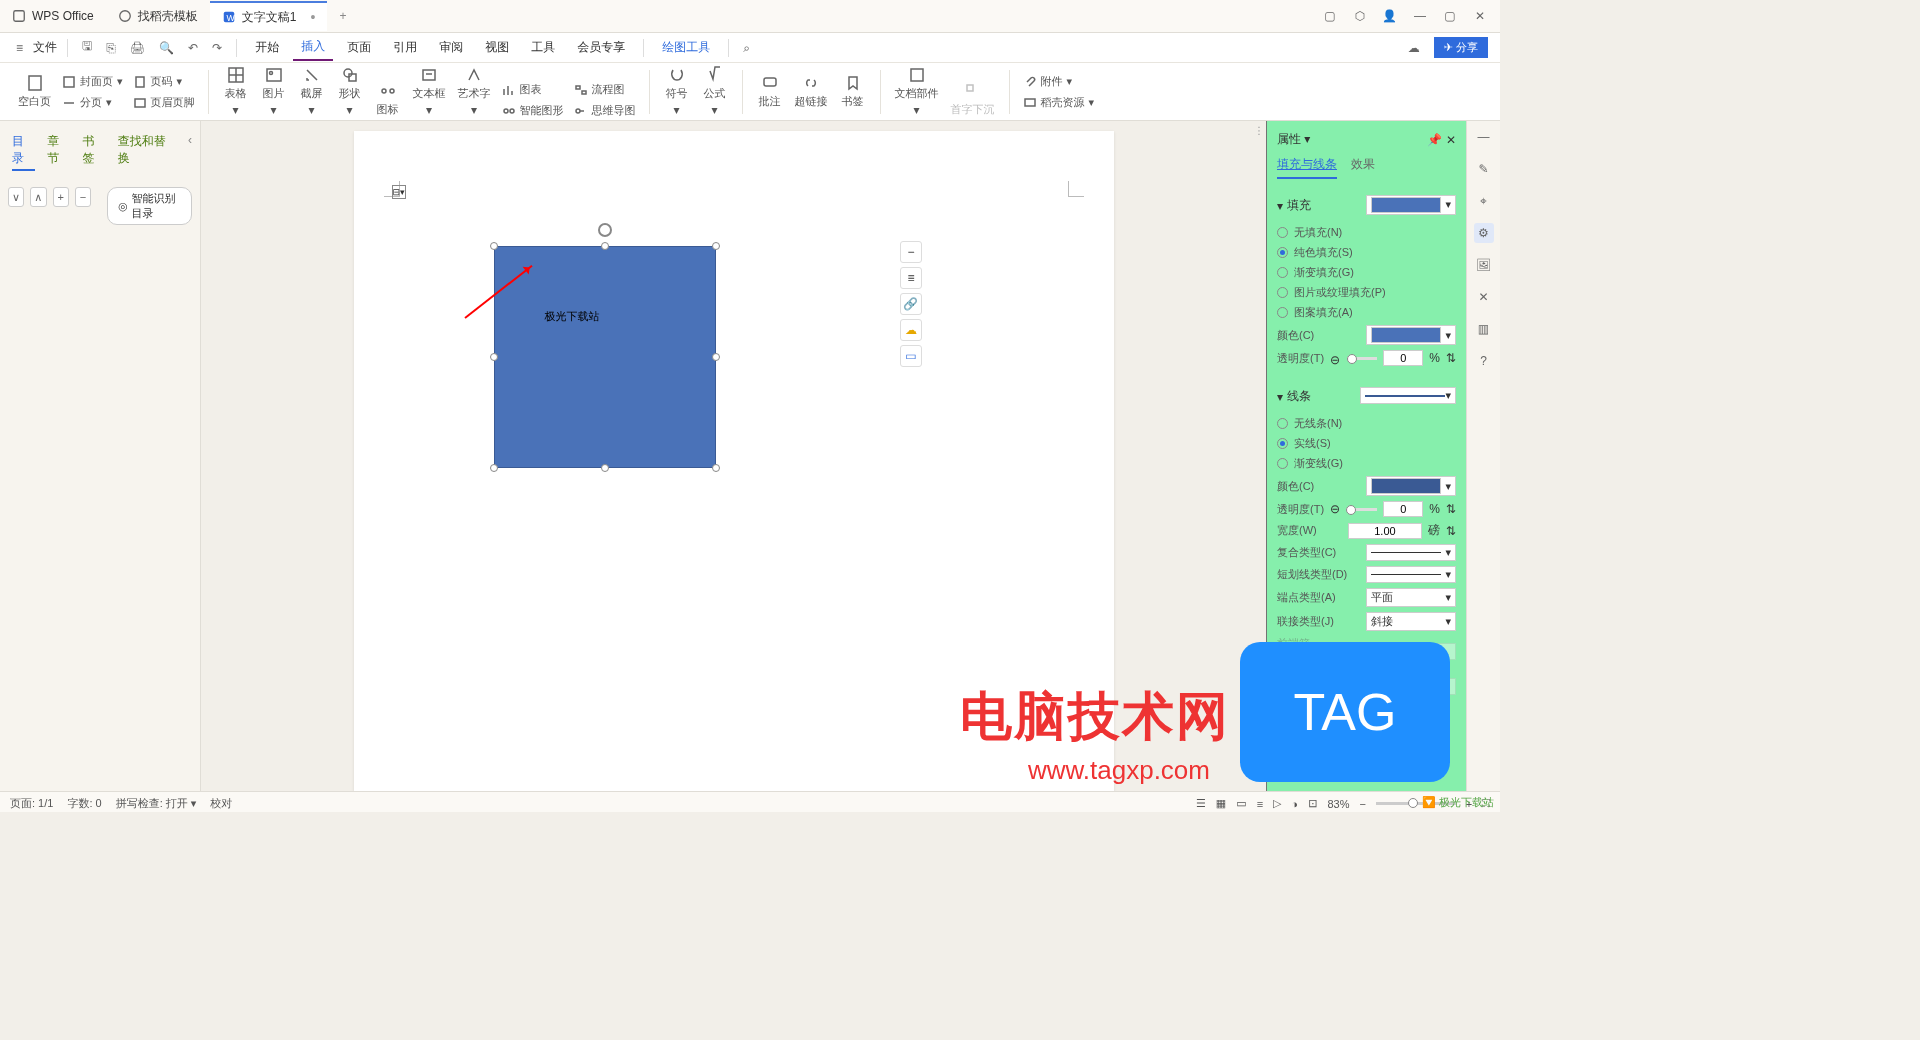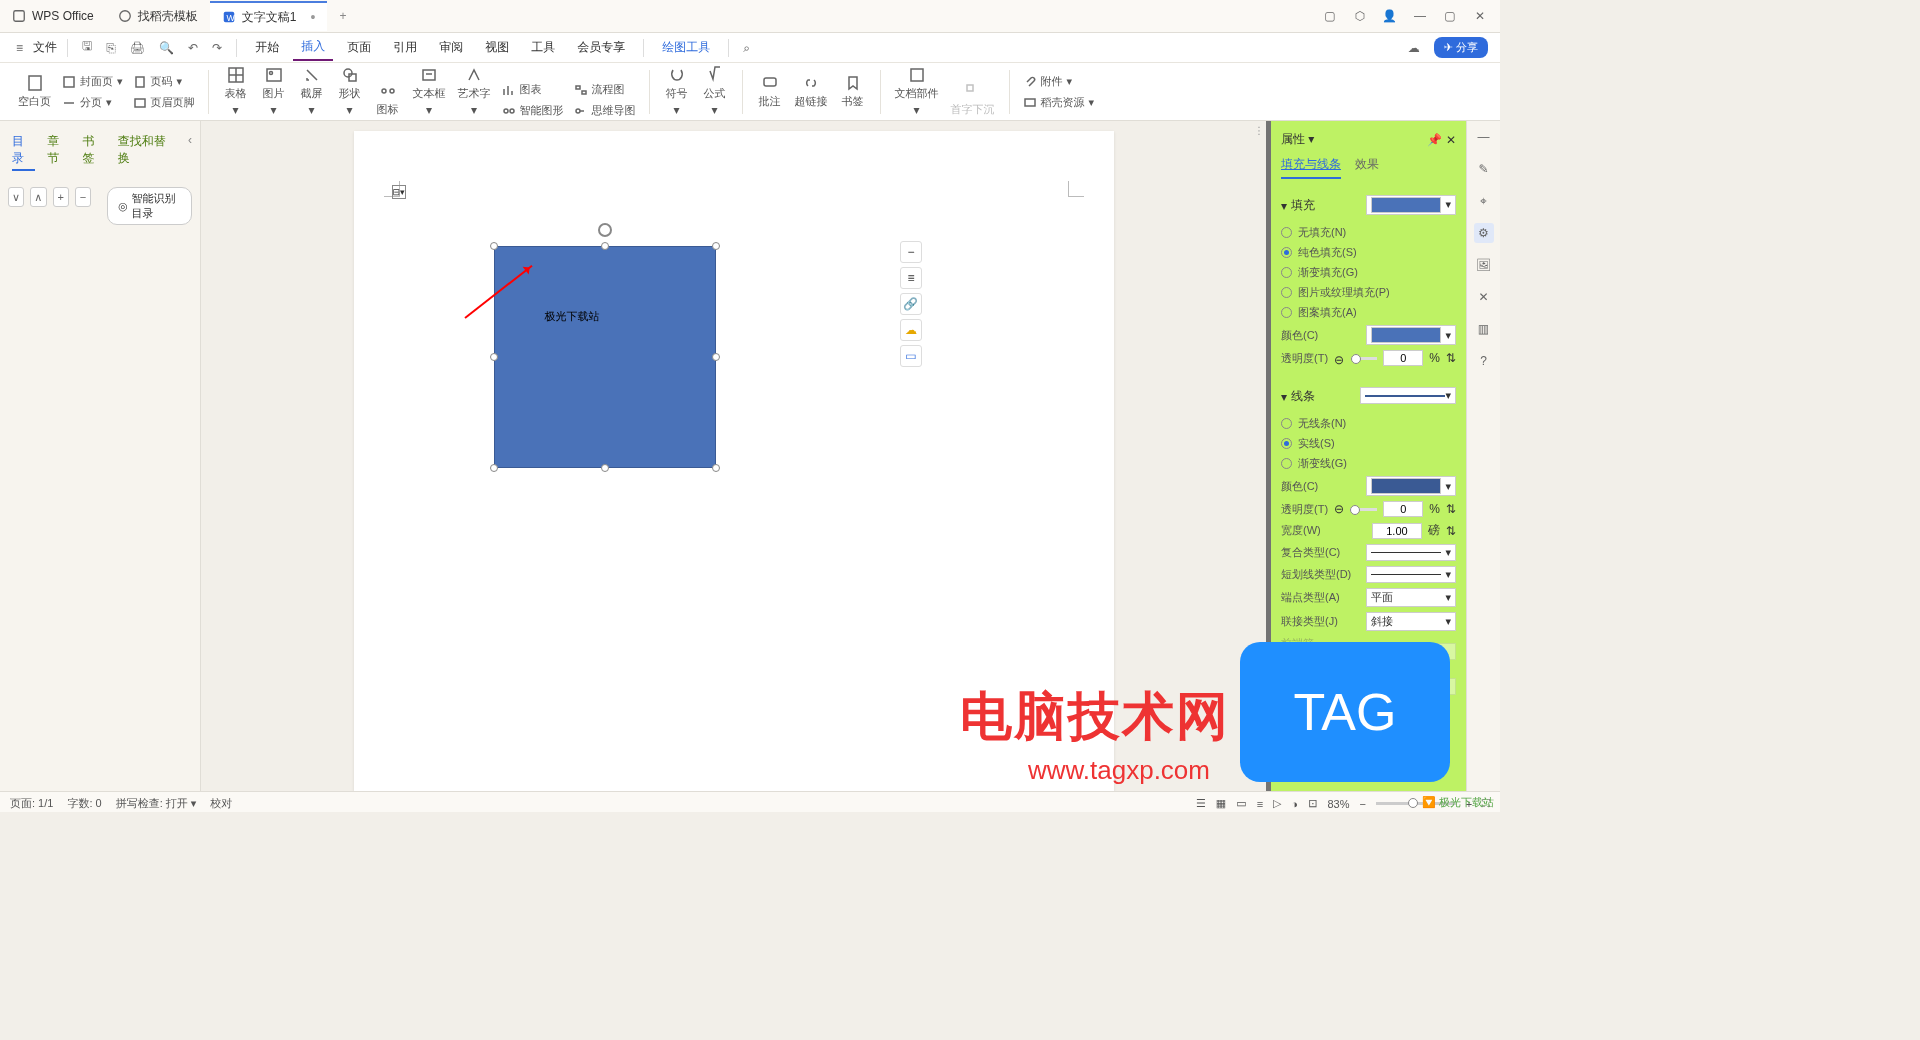--- a/index.html
+++ b/index.html
@@ -15,21 +15,21 @@
 .titlebar-right span { width: 16px; height: 16px; display: inline-flex; align-items: center; justify-content: center; color: #666; }
 
 
 .menubar { height: 30px; background: #fff; display: flex; align-items: center; padding: 0 12px; gap: 6px; border-bottom: 1px solid #e8e5de; }
 .menubar .file-btn { display: flex; align-items: center; gap: 4px; }
 .menubar .icon-btn { color: #666; padding: 2px 4px; }
 .menubar .sep { width: 1px; height: 18px; background: #ddd; margin: 0 4px; }
 .menubar .menu-item { padding: 4px 8px; color: #333; }
 .menubar .menu-item.active { color: #2f6bdc; border-bottom: 2px solid #701a75; }
 .menubar-right { margin-left: auto; display: flex; align-items: center; gap: 10px; }
-.share-btn { background: #2f6bdc; color: #fff; padding: 3px 10px; border-radius: 8px; font-size: 11px; }
+.share-btn { background: #2f6bdc; color: #fff; padding: 3px 10px; border-radius: 0; font-size: 11px; }
 
 
 .ribbon { height: 58px; background: #fff; display: flex; align-items: center; padding: 0 10px; border-bottom: 1px solid #e0ddd6; }
 .ribbon-group { display: flex; align-items: flex-end; gap: 4px; padding: 0 4px; }
 .ribbon .sep { width: 1px; height: 44px; background: #e5e2db; margin: 0 6px; }
 .rb-btn { display: flex; flex-direction: column; align-items: center; gap: 2px; padding: 2px 4px; color: #555; min-width: 34px; }
 .rb-btn .ico { width: 18px; height: 18px; display: block; }
 .rb-btn .lbl { font-size: 11px; }
 .rb-stack { display: flex; flex-direction: column; gap: 4px; }
 .rb-mini { display: flex; align-items: center; gap: 4px; padding: 1px 3px; color: #555; font-size: 11px; }
@@ -55,21 +55,21 @@
 .handle { position: absolute; width: 8px; height: 8px; background: #fff; border: 1px solid #888; border-radius: 50%; }
 .rot-handle { position: absolute; top: -24px; left: 50%; transform: translateX(-50%); width: 14px; height: 14px; border: 2px solid #888; border-radius: 50%; background: #fff; }
 .shape-label { position: absolute; top: 62px; left: 50px; font-size: 11px; color: #000; }
 .arrow { position: absolute; top: 70px; left: -30px; width: 85px; height: 2px; background: red; transform: rotate(-38deg); transform-origin: left; }
 .arrow::after { content: ""; position: absolute; right: -2px; top: -4px; border: 5px solid transparent; border-left-color: red; }
 
 .float-tools { position: absolute; top: 120px; right: 344px; display: flex; flex-direction: column; gap: 4px; }
 .float-tools .fb { width: 22px; height: 22px; border: 1px solid #ddd; background: #fff; border-radius: 3px; display: flex; align-items:center; justify-content:center; font-size: 12px; }
 
 
-.rightpane { width: 200px; background: #bef264; border-left: 5px solid #737373; padding: 8px 10px; font-size: 12px; }
+.rightpane { width: 200px; background: #86efac; border-left: 1px solid #737373; padding: 8px 10px; font-size: 12px; }
 .rp-header { display: flex; align-items: center; justify-content: space-between; padding: 2px 0 8px; }
 .rp-tabs { display: flex; gap: 14px; margin-bottom: 10px; font-size: 12px; }
 .rp-tabs .t { color: #666; padding-bottom: 4px; }
 .rp-tabs .t.active { color: #2f6bdc; border-bottom: 2px solid #2f6bdc; text-decoration: underline; }
 .rp-section-title { font-size: 12px; color: #333; margin: 8px 0 6px; display: flex; align-items: center; gap: 4px; }
 .rp-row { display: flex; align-items: center; margin: 5px 0; gap: 6px; }
 .rp-row label { font-size: 11px; color: #555; }
 .radio { width: 11px; height: 11px; border: 1px solid #888; border-radius: 50%; display: inline-block; position: relative; }
 .radio.checked::after { content: ""; position: absolute; inset: 2px; background: #2f6bdc; border-radius: 50%; }
 .color-swatch { width: 80px; height: 16px; background: #4a72b8; border: 1px solid #ccc; }
@@ -433,21 +433,21 @@
         <label>透明度(T)</label>
         <span>⊖</span>
         <div class="slider-track"></div>
         <input class="num-input" value="0" style="">
         <span>%</span>
         <span>⇅</span>
       </div>
     <div class="rp-row">
         <label>宽度(W)</label>
         <span style="flex:1"></span>
-        <input class="num-input" style="width: 50px;" value="1.00">
+        <input class="num-input" style="width: 74px;" value="1.00">
         <span>磅</span>
         <span>⇅</span>
       </div>
     <div class="rp-row">
         <label>复合类型(C)</label>
         <span style="flex:1"></span>
         <div class="dd"><span class="line-sw thick" style="width:70px"></span> ▾</div>
       </div>
     <div class="rp-row">
         <label>短划线类型(D)</label>

